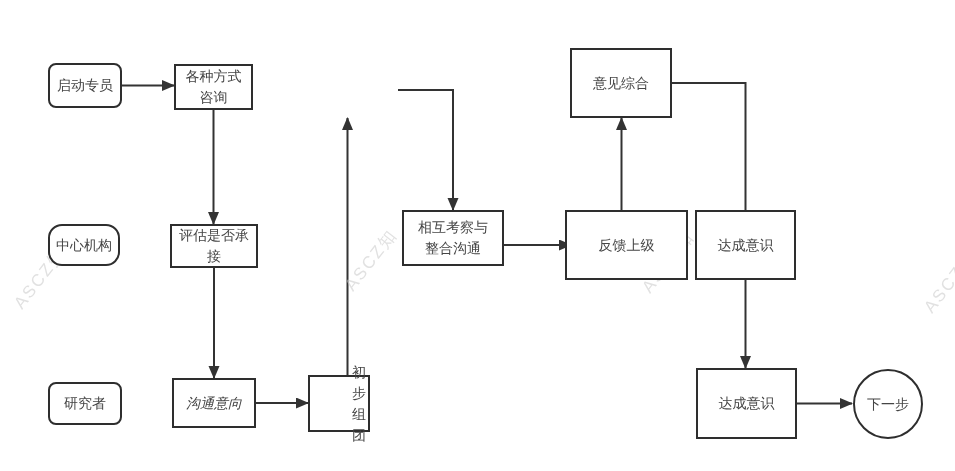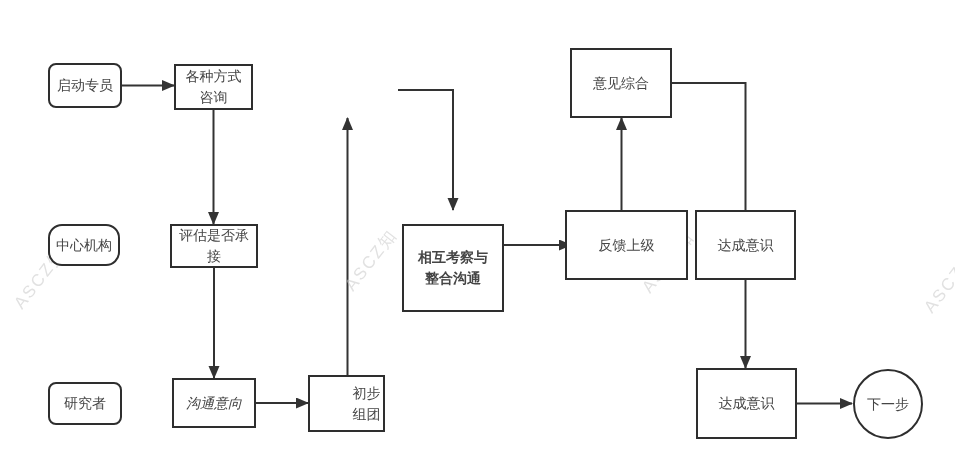--- a/index.html
+++ b/index.html
@@ -80,22 +80,22 @@
   <div class="watermark" style="left:668px; top:262px;">ASCZ知</div>
   <div class="watermark" style="left:950px; top:282px;">ASCZ知</div>
 
   <div class="node role" style="left:48px; top:63px; width:74px; height:45px;">启动专员</div>
   <div class="node role" style="left:48px; top:224px; width:72px; height:42px;border-radius:14px;">中心机构</div>
   <div class="node role" style="left:48px; top:382px; width:74px; height:43px;">研究者</div>
 
   <div class="node wrap-narrow" style="left:174px; top:64px; width:79px; height:46px;text-align:center;">各种方式咨询</div>
   <div class="node" style="left:570px; top:48px; width:102px; height:70px;">意见综合</div>
   <div class="node wrap-mid" style="left:170px; top:224px; width:88px; height:44px;">评估是否承接</div>
-  <div class="node wrap-wide" style="left:402px; top:224px; width:102px; height:88px;font-weight:bold;">相互考察与整合沟通</div>
+  <div class="node wrap-wide" style="left:402px; top:210px; width:102px; height:56px;">相互考察与整合沟通</div>
   <div class="node" style="left:565px; top:210px; width:123px; height:70px;">反馈上级</div>
   <div class="node" style="left:695px; top:210px; width:101px; height:70px;">达成意识</div>
   <div class="node" style="left:172px; top:378px; width:84px; height:50px;font-style:italic;">沟通意向</div>
-  <div class="node" style="left:308px; top:375px; width:77px; height:57px;padding-left:40px;">初步组团</div>
+  <div class="node" style="left:308px; top:375px; width:62px; height:57px;padding-left:40px;">初步组团</div>
   <div class="node" style="left:696px; top:368px; width:101px; height:71px;">达成意识</div>
 
   <div class="node circle" style="left:853px; top:369px; width:70px; height:70px;">下一步</div>
 
 </div>
 
 </body></html>

